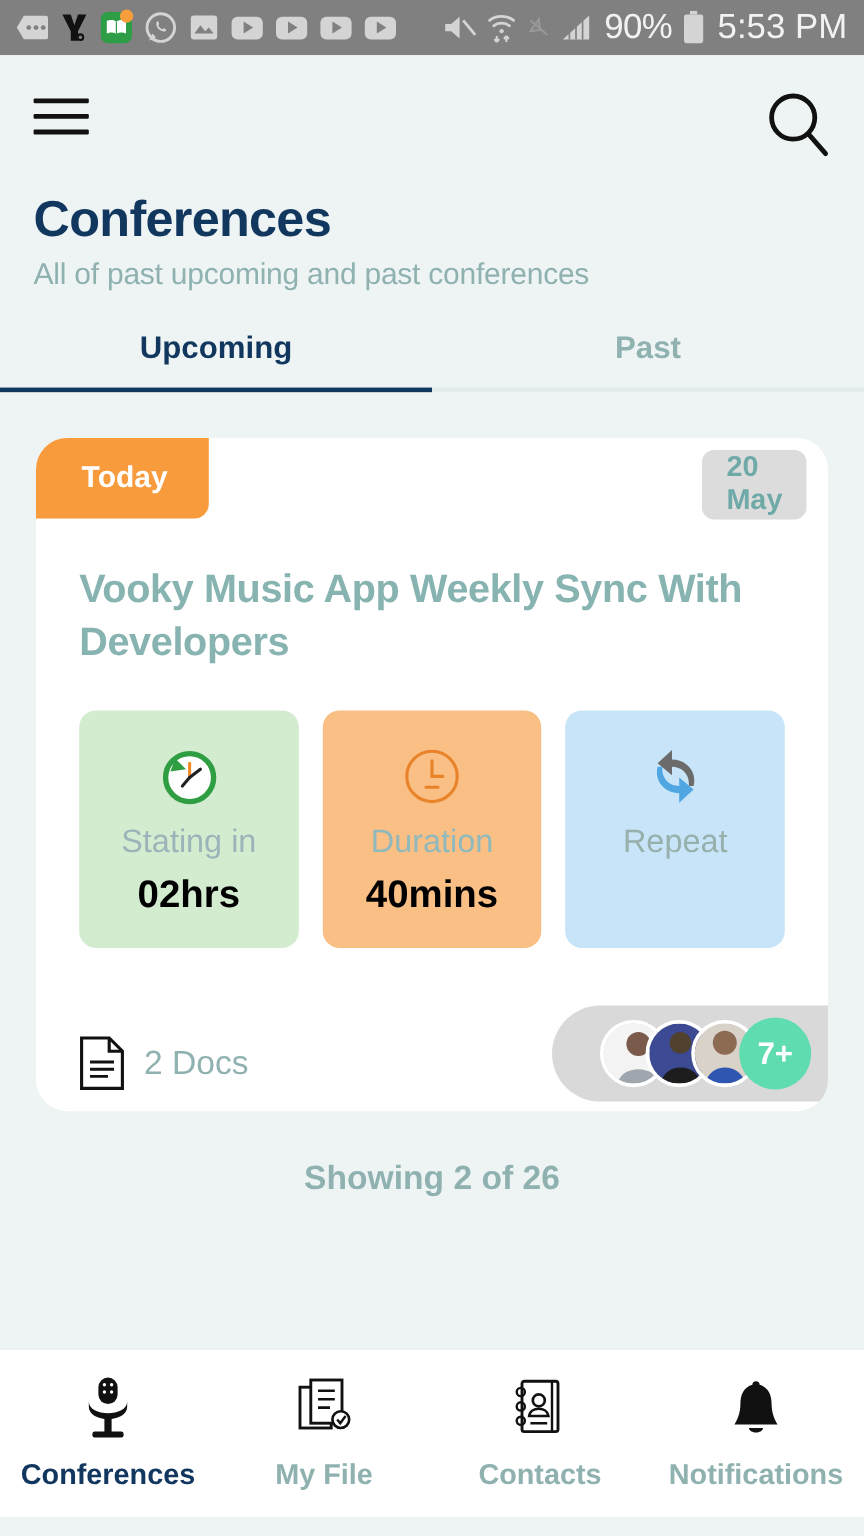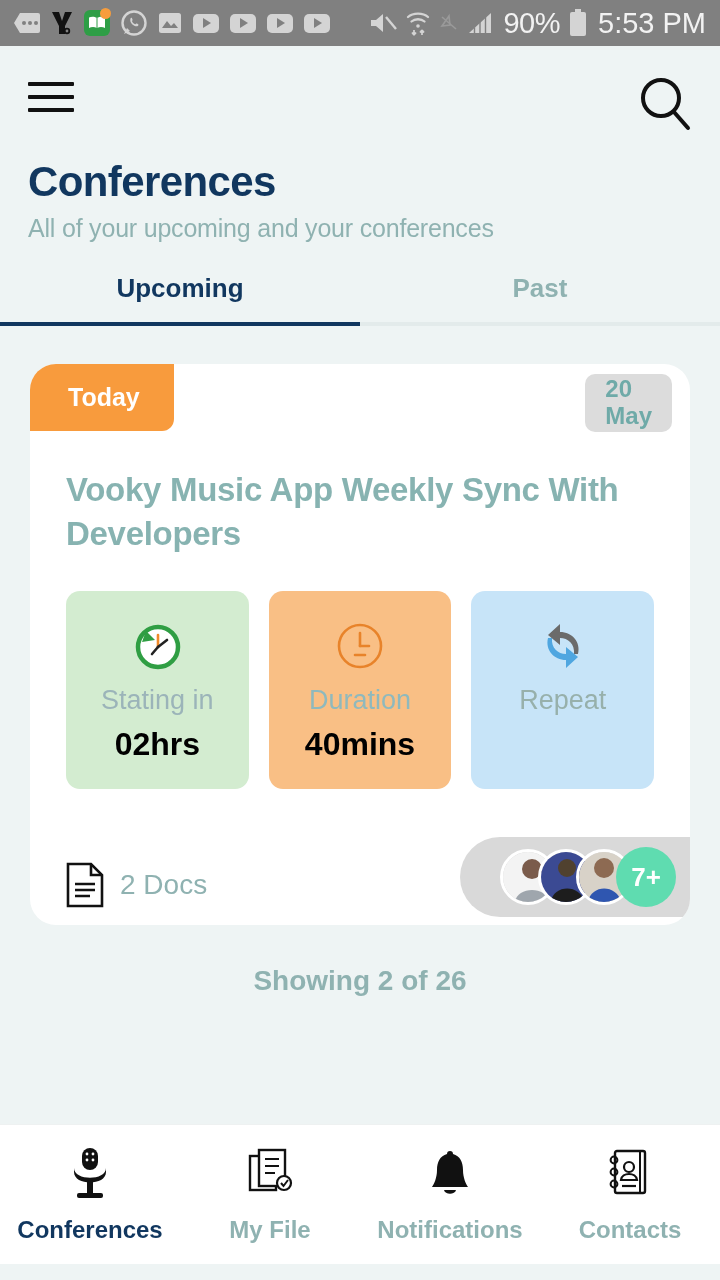--- a/index.html
+++ b/index.html
@@ -189,21 +189,21 @@
     <div class="search-btn">
       <svg width="54" height="56" viewBox="0 0 54 56">
         <circle cx="23" cy="22" r="18" fill="none" stroke="#111" stroke-width="4"></circle>
         <path d="M36 36 L50 52" stroke="#111" stroke-width="4" stroke-linecap="round"></path>
       </svg>
     </div>
   </div>
 
   <div class="titleblock">
     <div class="page-title">Conferences</div>
-    <div class="page-sub">All of your upcoming and your conferences</div>
+    <div class="page-sub">All of past upcoming and past conferences</div>
   </div>
 
   <div class="tabs">
     <div class="tab active">Upcoming</div>
     <div class="tab">Past</div>
   </div>
   <div class="tab-underline">
     <div class="on"></div>
       <div></div>
   </div>
@@ -335,37 +335,37 @@
           <circle cx="39" cy="37" r="7" fill="#fff" stroke="#111" stroke-width="2.2"></circle>
           <path d="M36 37 L38.5 40 L43 34" stroke="#111" stroke-width="2" fill="none"></path>
         </svg>
       </div>
       <div class="nav-label">My File</div>
     </div>
 
     <div class="nav-item">
       <div class="nav-ico">
         <svg width="50" height="54" viewBox="0 0 50 54">
-          <path d="M25 5 C27 5 28 6 28 8 C35 10 38 16 38 24 C38 32 41 38 43 41 H7 C9 38 12 32 12 24 C12 16 15 10 22 8 C22 6 23 5 25 5 Z" fill="#111"></path>
-          <path d="M19 44 C20 49 30 49 31 44 Z" fill="#111"></path>
-        </svg>
-      </div>
-      <div class="nav-label">Notifications</div>
-    </div>
-
-    <div class="nav-item">
-      <div class="nav-ico">
-        <svg width="50" height="54" viewBox="0 0 50 54">
           <rect x="10" y="5" width="30" height="42" rx="2" fill="#fff" stroke="#111" stroke-width="2.4"></rect>
           <path d="M35 5 V47" stroke="#111" stroke-width="2"></path>
           <circle cx="9" cy="14" r="3.4" fill="none" stroke="#111" stroke-width="2"></circle>
           <circle cx="9" cy="26" r="3.4" fill="none" stroke="#111" stroke-width="2"></circle>
           <circle cx="9" cy="38" r="3.4" fill="none" stroke="#111" stroke-width="2"></circle>
           <circle cx="24" cy="21" r="5" fill="none" stroke="#111" stroke-width="2.2"></circle>
           <path d="M16 34 C17 26 31 26 32 34 Z" fill="none" stroke="#111" stroke-width="2.2"></path>
           <path d="M17 40 H31" stroke="#111" stroke-width="2.2"></path>
         </svg>
       </div>
       <div class="nav-label">Contacts</div>
     </div>
 
+    <div class="nav-item">
+      <div class="nav-ico">
+        <svg width="50" height="54" viewBox="0 0 50 54">
+          <path d="M25 5 C27 5 28 6 28 8 C35 10 38 16 38 24 C38 32 41 38 43 41 H7 C9 38 12 32 12 24 C12 16 15 10 22 8 C22 6 23 5 25 5 Z" fill="#111"></path>
+          <path d="M19 44 C20 49 30 49 31 44 Z" fill="#111"></path>
+        </svg>
+      </div>
+      <div class="nav-label">Notifications</div>
+    </div>
+
   </div>
 </div>
 
 </body></html>

